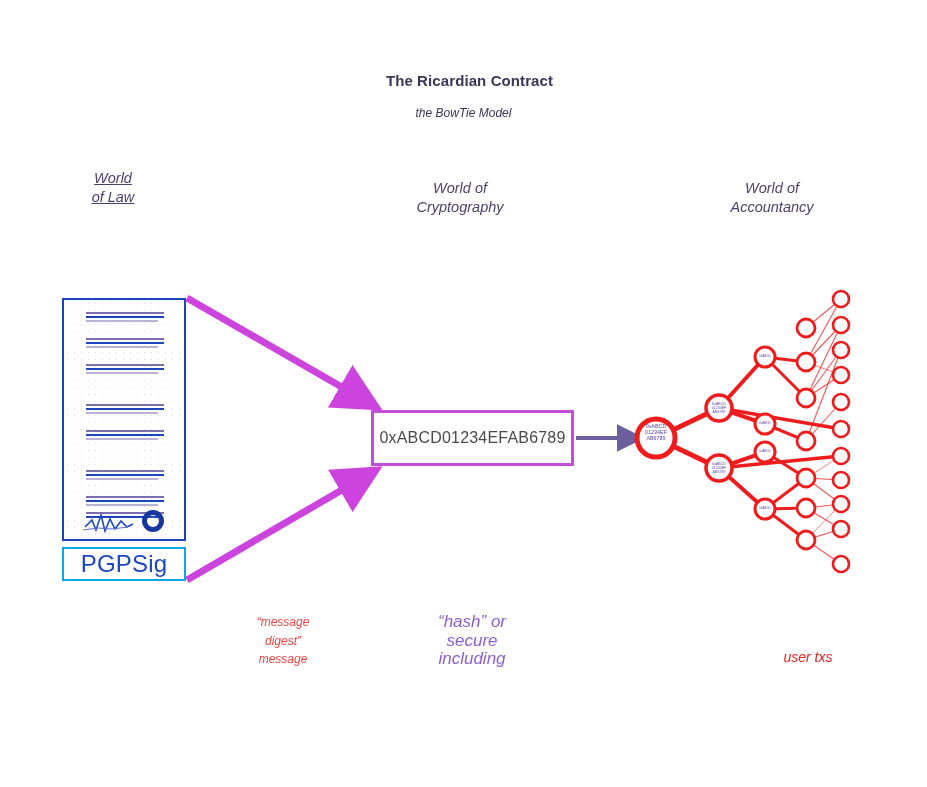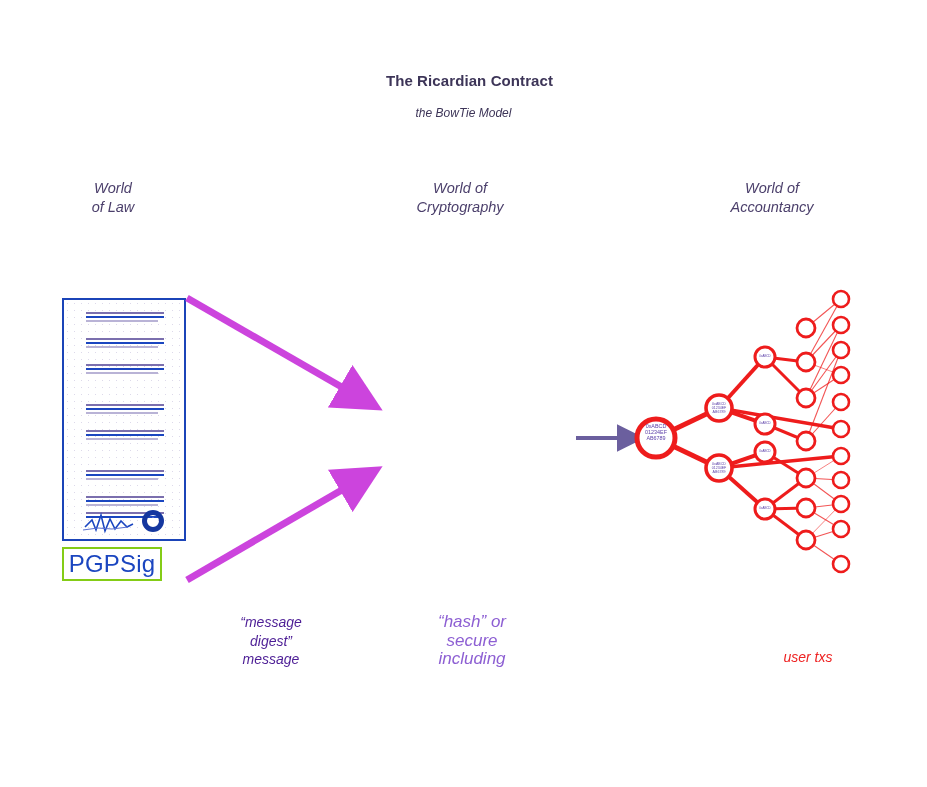--- a/index.html
+++ b/index.html
@@ -19,55 +19,55 @@
   .subtitle{
     position:absolute;left:0;right:0;top:106px;text-align:center;
     font-size:12px;font-style:italic;color:#3d3558;
   }
 
   
   .world{
     position:absolute;text-align:center;font-style:italic;
     font-size:14.5px;color:#4b3f6b;line-height:19px;
   }
-  #world-law{left:38px;top:179px;width:150px;}
+  #world-law{left:38px;top:169px;width:150px;text-decoration:underline;}
   #world-crypto{left:385px;top:179px;width:150px;}
   #world-acct{left:697px;top:179px;width:150px;}
 
   
   #doc-box{
     position:absolute;left:62px;top:298px;width:124px;height:243px;
     border:2px solid #1b44b8;background:#ffffff;box-sizing:border-box;
   }
   #doc-inner{position:absolute;left:0;top:0;width:100%;height:100%;}
   .tline{position:absolute;height:2px;background:#1b46c0;}
   .tline.faint{height:2px;background:#b9b3d6;}
   .tline.mid{height:2px;background:#7b6fae;}
 
   #sig-box{
-    position:absolute;left:62px;top:547px;width:100px;height:34px;
-    border:2px solid #84cc16;background:#ffffff;box-sizing:border-box;
+    position:absolute;left:62px;top:547px;width:124px;height:34px;
+    border:2px solid #0ea5e9;background:#ffffff;box-sizing:border-box;
     display:flex;align-items:center;justify-content:center;
   }
   #sig-label{font-size:24px;color:#1b46c0;line-height:24px;letter-spacing:.2px;}
 
   
   #hash-box{
     position:absolute;left:371px;top:410px;width:203px;height:56px;
     border:3px solid #c34ddb;background:#ffffff;box-sizing:border-box;
     display:flex;align-items:center;justify-content:center;
   }
   #hash-text{font-size:16px;color:#4a4a4a;letter-spacing:.2px;}
 
   
   .caption{
     position:absolute;text-align:center;font-style:italic;line-height:18.5px;
   }
   #cap-contract{left:48px;top:612px;width:186px;font-size:14px;color:#2b35b0;}
-  #cap-digest{left:216px;top:613px;width:110px;font-size:14px;color:#4c1d95;}
+  #cap-digest{left:228px;top:613px;width:110px;font-size:12px;color:#ef4444;}
   #cap-hash{left:413px;top:613px;width:118px;font-size:17px;color:#8d5fd3;}
   #cap-genesis{left:586px;top:622px;width:132px;font-size:14px;color:#ee2222;}
   #cap-usertxs{left:748px;top:632px;width:120px;font-size:14px;color:#ee2222;margin-top:16px;}
 
   
   .node-label{
     position:absolute;text-align:center;color:#5b3fa8;
     pointer-events:none;font-family:"Liberation Sans",sans-serif;
   }
   #genesis-label{left:636px;top:423px;width:40px;font-size:5.4px;line-height:6.2px;}
@@ -144,20 +144,23 @@
       </marker>
       <marker id="m-slate" markerWidth="7" markerHeight="7" refX="2.6" refY="3.5" orient="auto">
         <path d="M0,0 L7,3.5 L0,7 z" fill="#6b5f9e"></path>
       </marker>
     </defs>
     <line x1="187" y1="298" x2="359" y2="397" stroke="#cc44dd" stroke-width="7" marker-end="url(#m-magenta)"></line>
     <line x1="187" y1="580" x2="359" y2="480" stroke="#cc44dd" stroke-width="7" marker-end="url(#m-magenta)"></line>
     <line x1="576" y1="438" x2="627" y2="438" stroke="#6b5f9e" stroke-width="4" marker-end="url(#m-slate)"></line>
   </svg>
 
+  <div id="hash-box">
+    <span id="hash-text">0xABCD01234EFAB6789</span>
+  </div>
 
   <svg class="layer">
     <g id="tree-edges">
         <line x1="656" y1="438" x2="719" y2="408" stroke="#ee1c1c" stroke-width="5"></line>
         <line x1="656" y1="438" x2="719" y2="468" stroke="#ee1c1c" stroke-width="5"></line>
         <line x1="719" y1="408" x2="765" y2="357" stroke="#ee1c1c" stroke-width="4"></line>
         <line x1="719" y1="408" x2="765" y2="424" stroke="#ee1c1c" stroke-width="4"></line>
         <line x1="719" y1="468" x2="765" y2="452" stroke="#ee1c1c" stroke-width="4"></line>
         <line x1="719" y1="468" x2="765" y2="509" stroke="#ee1c1c" stroke-width="4"></line>
         <line x1="719" y1="408" x2="841" y2="429" stroke="#ee1c1c" stroke-width="3.4"></line>

